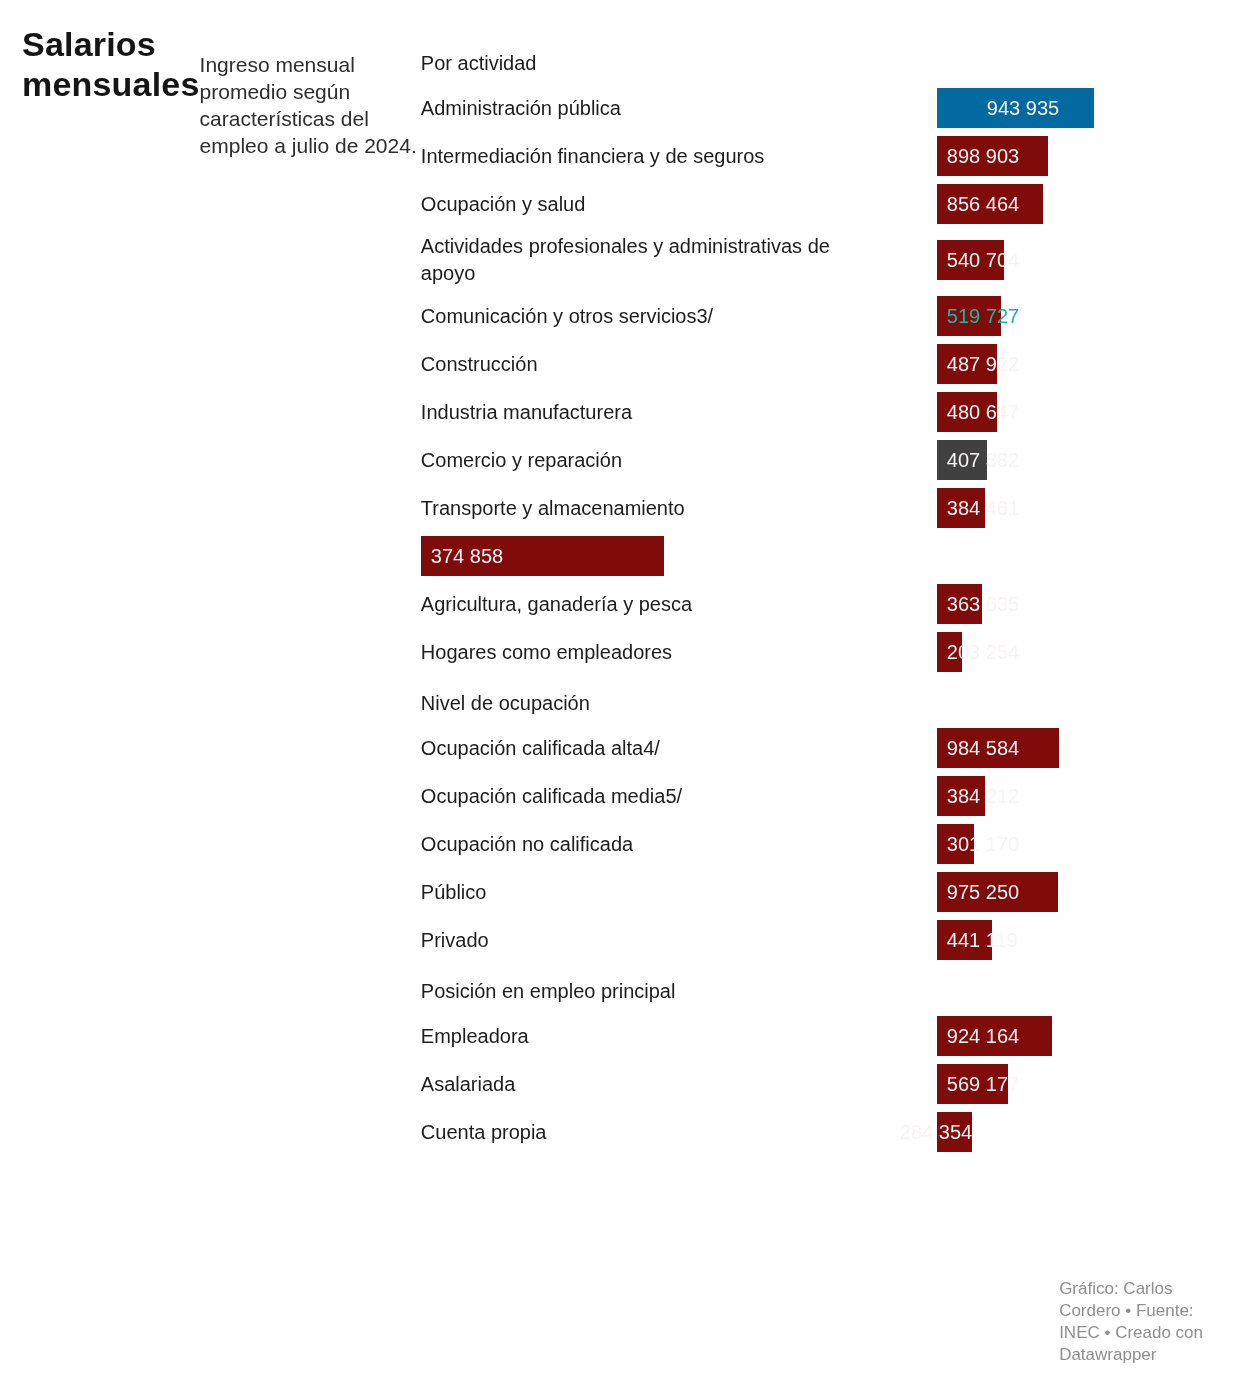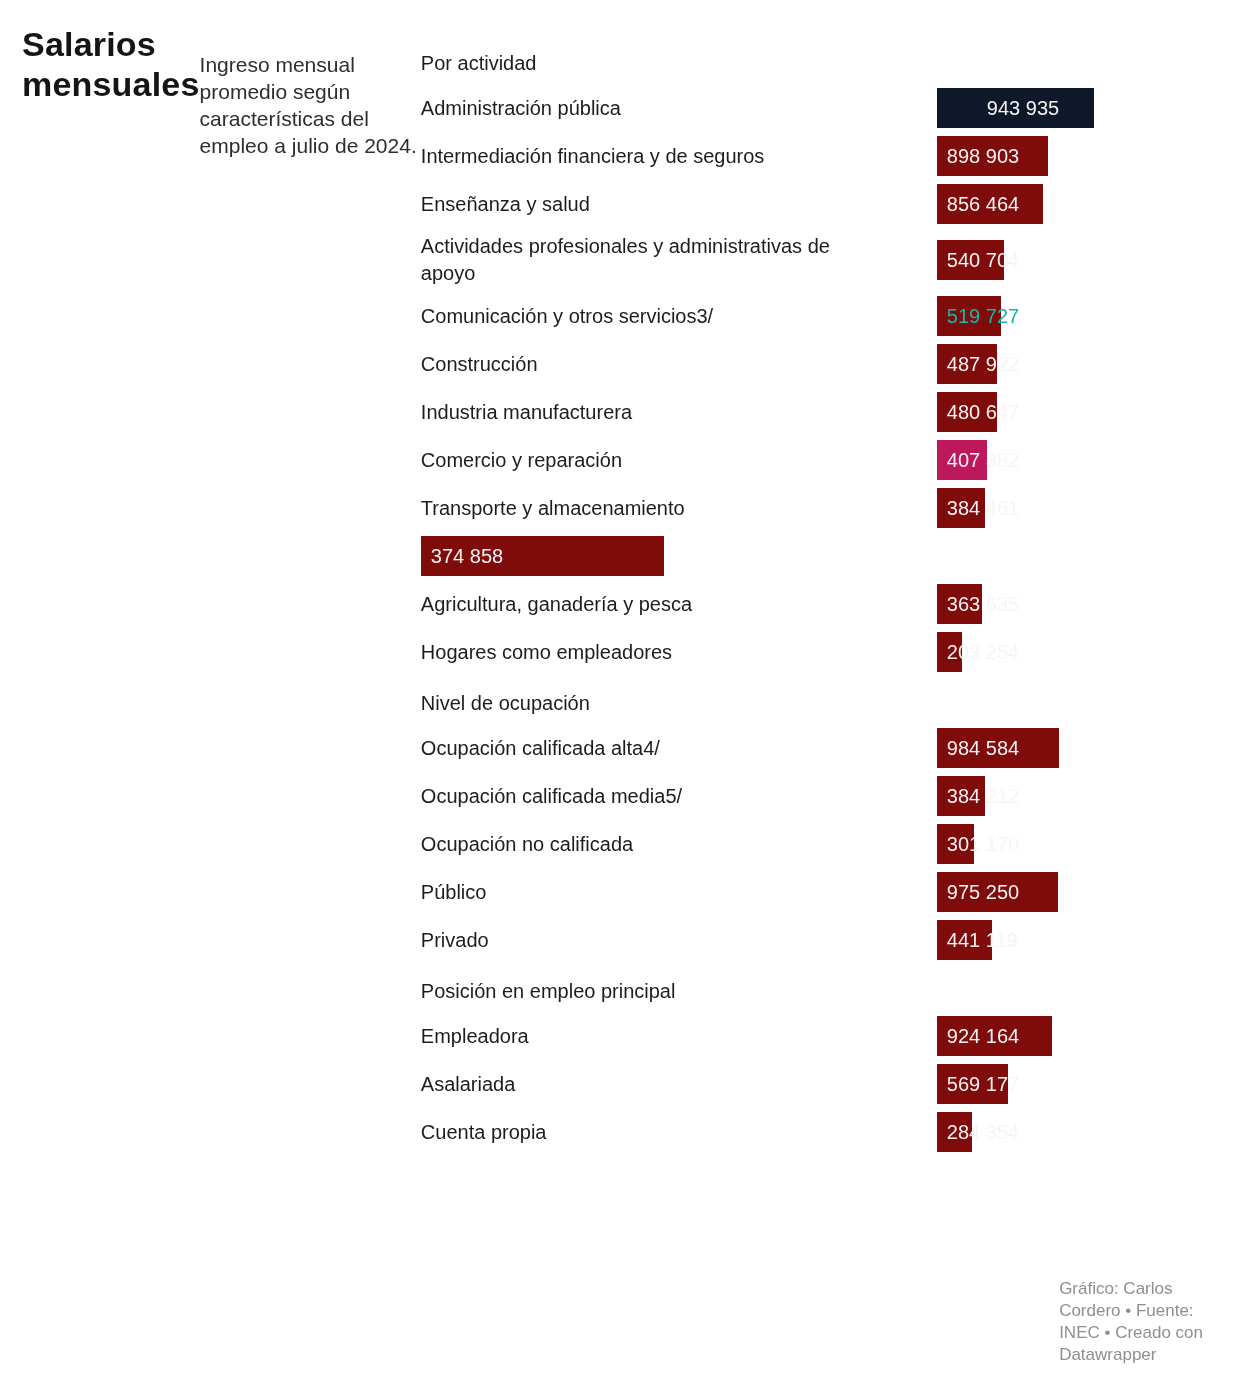--- a/index.html
+++ b/index.html
@@ -85,35 +85,35 @@
 <body>
 
 <div class="container">
   <h1 class="title">Salarios mensuales</h1>
   <div class="subtitle">Ingreso mensual promedio según características del empleo a julio de 2024.</div>
   <div class="chart" id="chart">
       <div class="group-header">Por actividad</div>
       <div class="bar-row">
         <div class="bar-label">Administración pública</div>
         <div class="bar-track">
-          <div class="bar" style="width: 95.8715%; background: #0f172a; padding-left: 40px;">
+          <div class="bar" style="width: 95.8715%; background: #0369a1; padding-left: 40px;">
             <div class="bar-value" style="color: rgb(248, 244, 244);">943 935</div>
           </div>
         </div>
       </div>
       <div class="bar-row">
         <div class="bar-label">Intermediación financiera y de seguros</div>
         <div class="bar-track">
           <div class="bar" style="width: 91.2977%; background: rgb(128, 11, 11);">
             <div class="bar-value" style="color: rgb(248, 244, 244);">898 903</div>
           </div>
         </div>
       </div>
       <div class="bar-row">
-        <div class="bar-label">Enseñanza y salud</div>
+        <div class="bar-label">Ocupación y salud</div>
         <div class="bar-track">
           <div class="bar" style="width: 86.9874%; background: rgb(128, 11, 11);">
             <div class="bar-value" style="color: rgb(248, 244, 244);">856 464</div>
           </div>
         </div>
       </div>
       <div class="bar-row">
         <div class="bar-label">Actividades profesionales y administrativas de apoyo</div>
         <div class="bar-track">
           <div class="bar" style="width: 54.917%; background: rgb(128, 11, 11);">
@@ -141,21 +141,21 @@
         <div class="bar-label">Industria manufacturera</div>
         <div class="bar-track">
           <div class="bar" style="width: 48.8173%; background: rgb(128, 11, 11);">
             <div class="bar-value" style="color: rgb(248, 244, 244);">480 647</div>
           </div>
         </div>
       </div>
       <div class="bar-row">
         <div class="bar-label">Comercio y reparación</div>
         <div class="bar-track">
-          <div class="bar" style="width: 41.3761%; background: #be185d;">
+          <div class="bar" style="width: 41.3761%; background: #404040;">
             <div class="bar-value" style="color: rgb(248, 244, 244);">407 382</div>
           </div>
         </div>
       </div>
       <div class="bar-row">
         <div class="bar-label">Transporte y almacenamiento</div>
         <div class="bar-track">
           <div class="bar" style="width: 39.0481%; background: rgb(128, 11, 11);">
             <div class="bar-value" style="color: rgb(248, 244, 244);">384 461</div>
           </div>
@@ -238,20 +238,20 @@
         <div class="bar-label">Asalariada</div>
         <div class="bar-track">
           <div class="bar" style="width: 57.8089%; background: rgb(128, 11, 11);">
             <div class="bar-value" style="color: rgb(248, 244, 244);">569 177</div>
           </div>
         </div>
       </div>
       <div class="bar-row">
         <div class="bar-label">Cuenta propia</div>
         <div class="bar-track">
-          <div class="bar" style="width: 28.8806%; background: rgb(128, 11, 11);">
+          <div class="bar" style="width: 28.8806%; background: rgb(128, 11, 11); justify-content: flex-end;">
             <div class="bar-value" style="color: rgb(248, 244, 244);">284 354</div>
           </div>
         </div>
       </div>
     </div>
   <div class="footer">Gráfico: Carlos Cordero • Fuente: INEC • Creado con Datawrapper</div>
 </div>
 
 </body></html>

